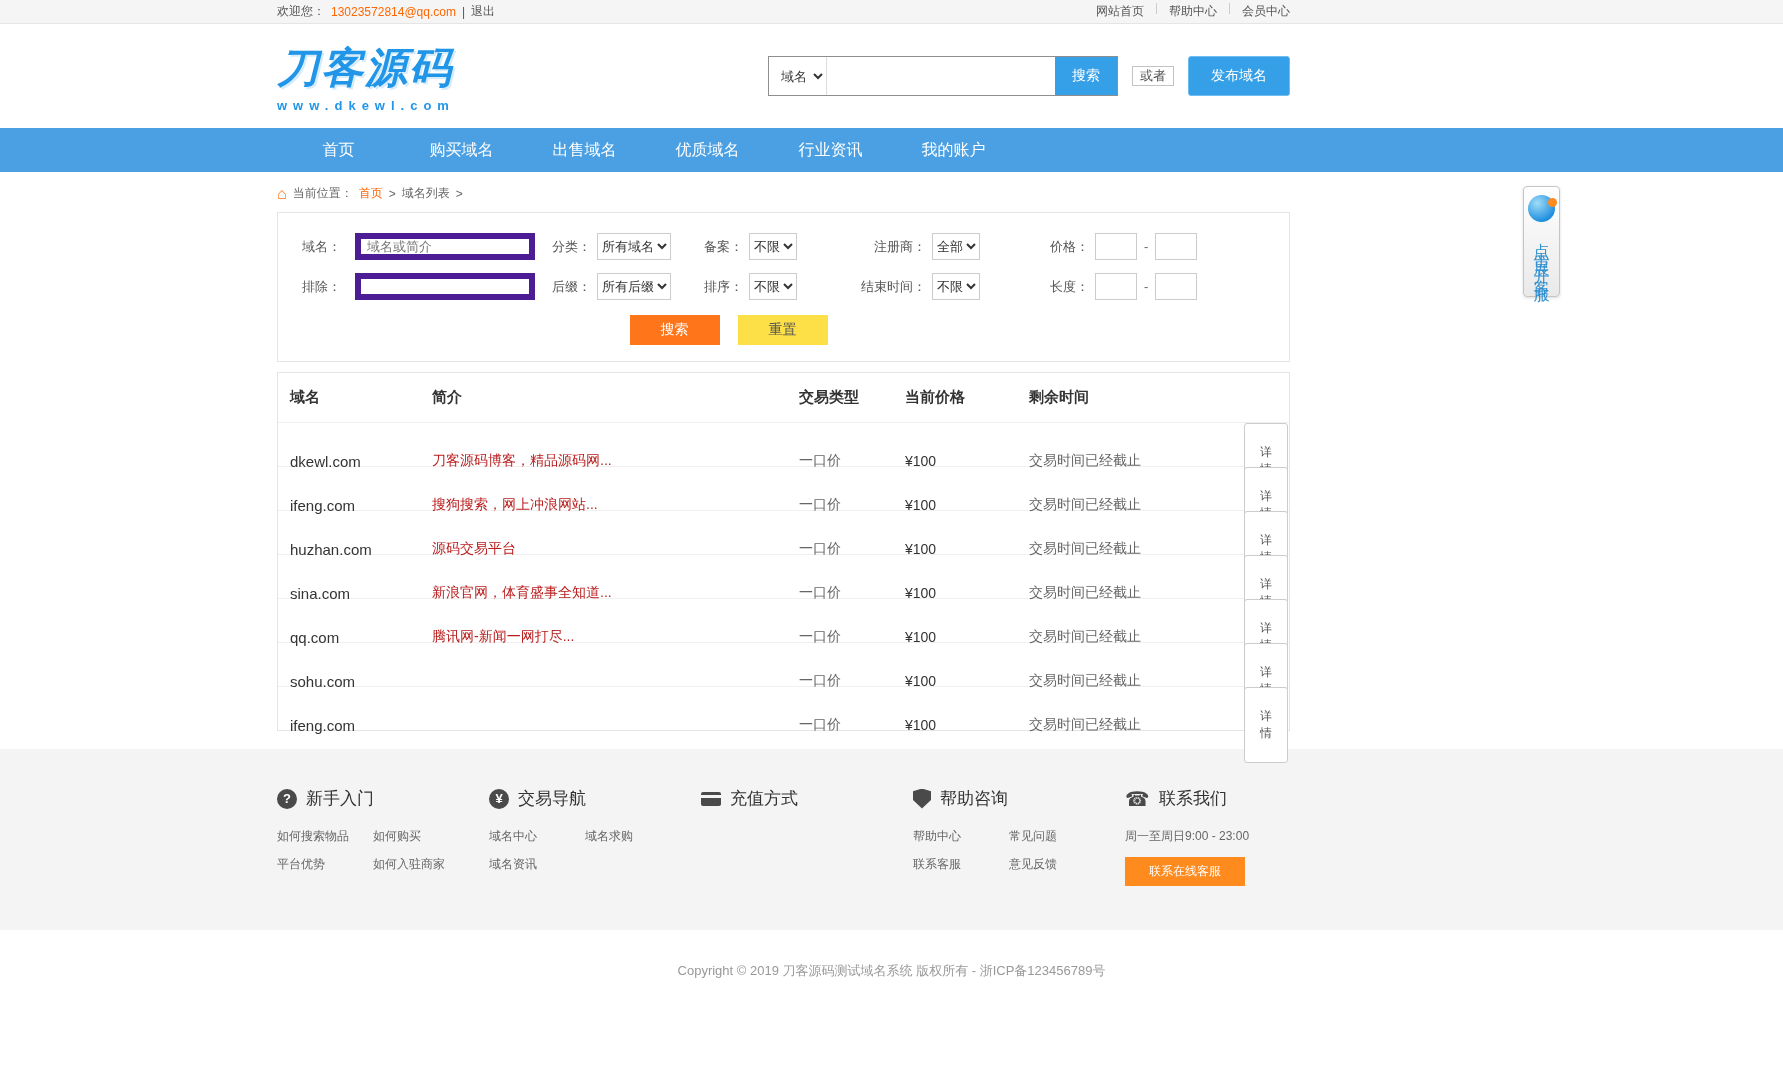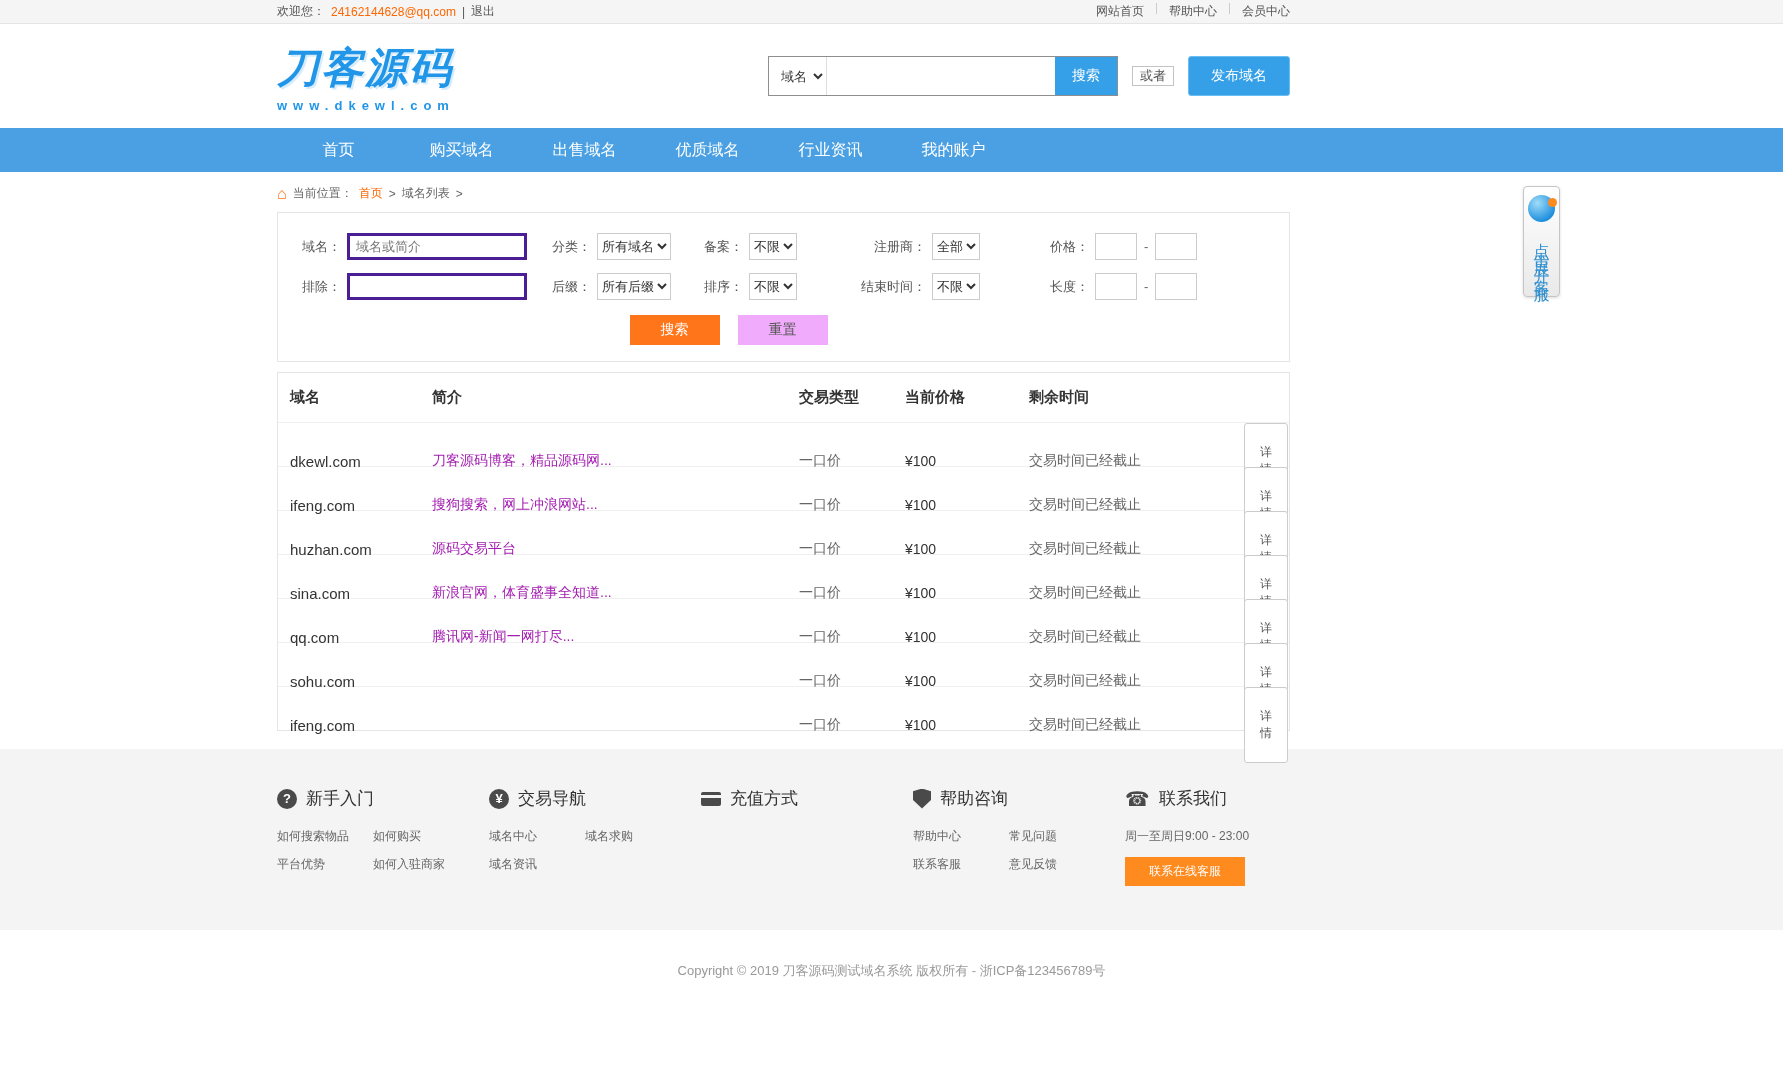--- a/index.html
+++ b/index.html
@@ -69,40 +69,40 @@
   .filter-panel { border: 1px solid #e5e5e5; padding: 20px 18px 16px; background: #fff; }
   .filter-row {
     display: grid;
     grid-template-columns: 250px 152px 158px 188px 1fr;
     align-items: center;
     margin-bottom: 13px;
   }
   .filter-field { display: flex; align-items: center; font-size: 13px; color: #555; }
   .flabel { min-width: 45px; text-align: right; margin-right: 6px; white-space: nowrap; }
   .flabel.wide { min-width: 70px; }
-  .text-input { height: 27px; border: 3px solid #4c1d95; padding: 0 6px; font-size: 13px; width: 180px; outline: none; }
+  .text-input { height: 27px; border: 6px solid #4c1d95; padding: 0 6px; font-size: 13px; width: 180px; outline: none; margin-left: 8px; }
   .filter-select { height: 27px; font-size: 13px; border: 1px solid #ccc; background: #fff; color: #333; }
   .small-input { width: 42px; height: 27px; border: 1px solid #ccc; font-size: 13px; padding: 0 4px; outline: none; }
   .dash { margin: 0 7px; color: #666; }
   .filter-buttons { display: flex; justify-content: center; gap: 18px; margin-top: 15px; margin-right: 110px; }
   .btn-search { width: 90px; height: 30px; background: #ff7519; color: #fff; border: none; font-size: 14px; cursor: pointer; }
-  .btn-reset { width: 90px; height: 30px; background: #f0abfc; color: #555; border: none; font-size: 14px; cursor: pointer; }
+  .btn-reset { width: 90px; height: 30px; background: #fde047; color: #555; border: none; font-size: 14px; cursor: pointer; }
 
   
   .table-panel { border: 1px solid #e5e5e5; margin-top: 10px; background: #fff; }
   .t-header, .t-row {
     display: grid;
     grid-template-columns: 142px 367px 106px 124px 215px 1fr;
     align-items: center;
     padding: 0 12px;
   }
   .t-header { height: 49px; font-size: 15px; font-weight: bold; color: #333; }
   .t-row { height: 44px; border-top: 1px solid #f0f0f0; font-size: 14px; }
   .t-domain { color: #333; font-size: 15px; }
-  .t-desc { color: #a21caf; }
+  .t-desc { color: #b91c1c; }
   .t-type { color: #666; }
   .t-price { color: #333; }
   .t-time { color: #666; }
   .t-action { justify-self: end; }
   .detail-btn {
     border: 1px solid #ccc; background: #fff; color: #555;
     font-size: 12px; padding: 20px 15px; border-radius: 3px; cursor: pointer;
   }
 
   
@@ -151,21 +151,21 @@
     color: #2e8fd0; font-size: 16px; letter-spacing: 9px; line-height: 1;
   }
 </style>
 </head>
 <body>
 
 <div class="topbar">
   <div class="wrap topbar-inner">
     <div class="topbar-left">
       <span>欢迎您：</span>
-      <a class="email">24162144628@qq.com</a>
+      <a class="email">13023572814@qq.com</a>
       <span>|</span>
       <a>退出</a>
     </div>
     <div class="topbar-right">
       <a>网站首页</a>
       <span class="vsep"></span>
       <a>帮助中心</a>
       <span class="vsep"></span>
       <a>会员中心</a>
     </div>

